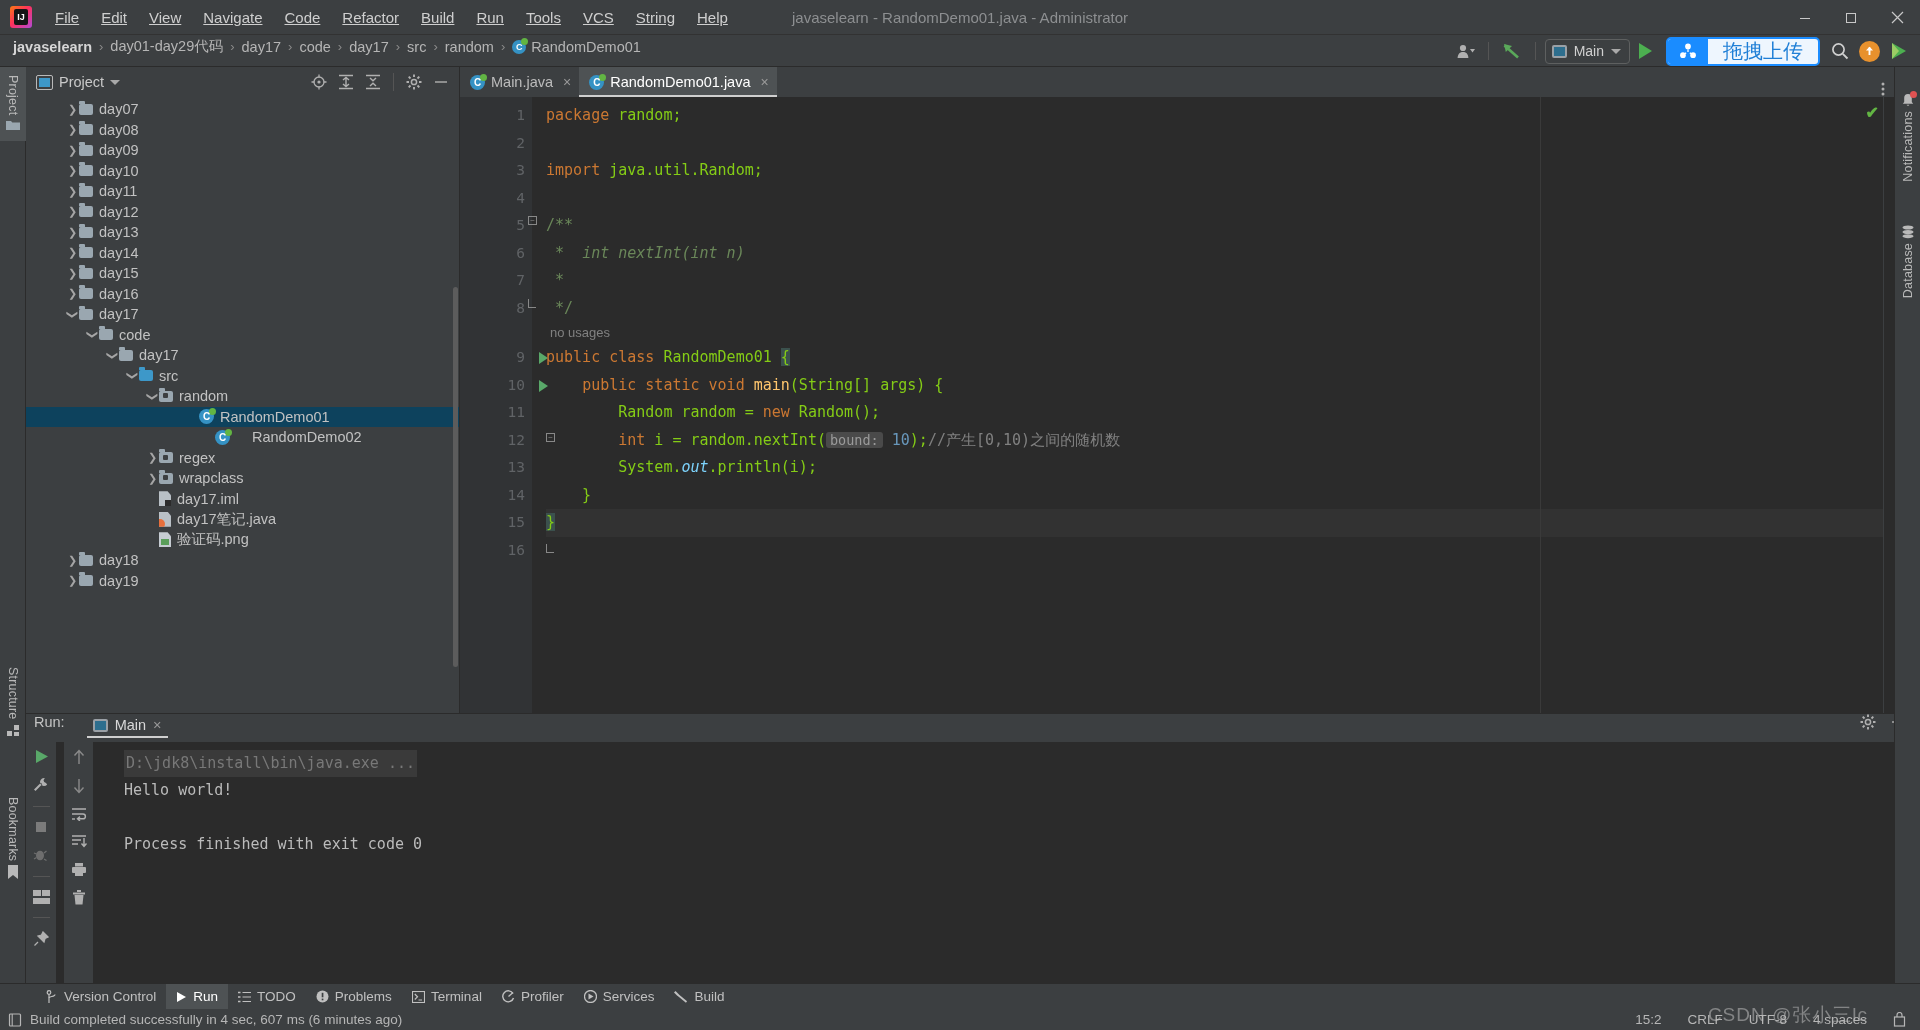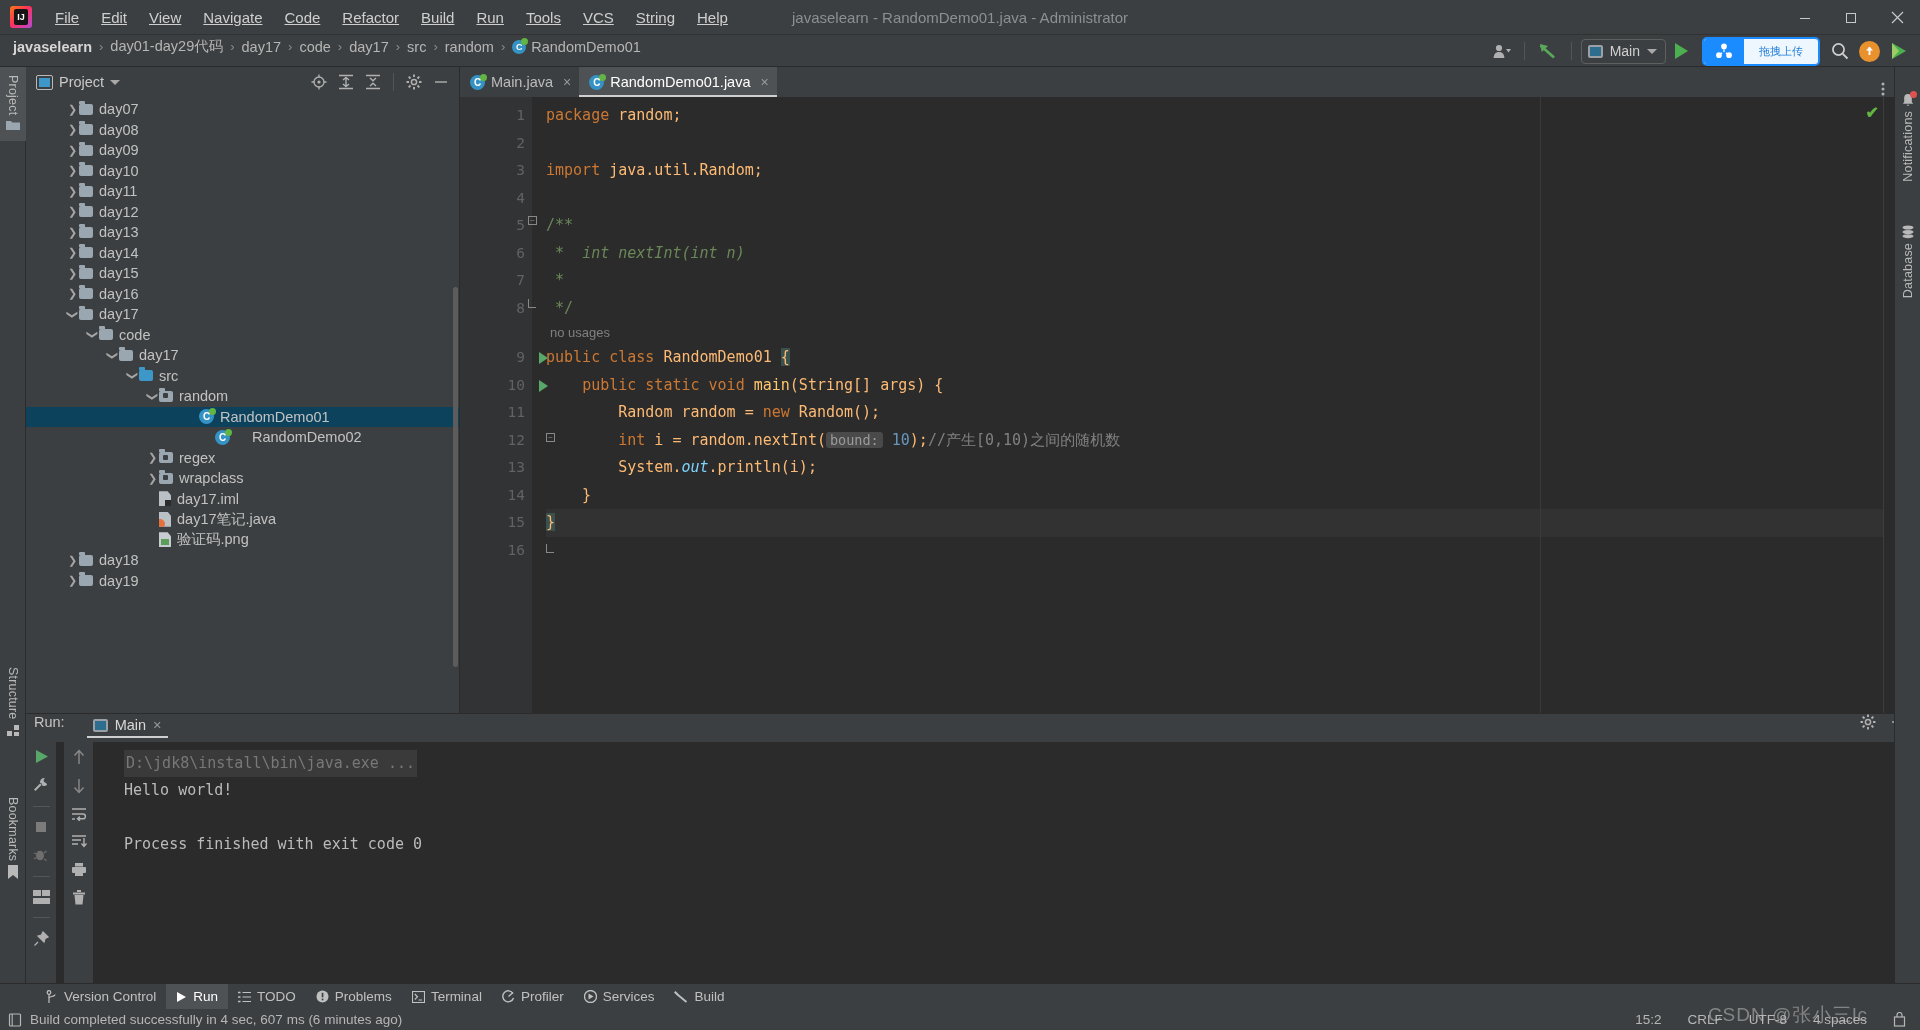--- a/index.html
+++ b/index.html
@@ -101,21 +101,21 @@
     width: 0; height: 0; border-top: 8px solid transparent; border-bottom: 8px solid transparent;
     border-left: 13px solid #4caf50; margin: 0 7px;
   }
   .upload-pill {
     display: flex; align-items: center; height: 29px; border-radius: 5px;
     background: #eef6fe; border: 2px solid #1a8cff; overflow: hidden; margin: 0 5px;
   }
   .upload-pill .up-ico {
     width: 40px; height: 29px; background: #1a8cff; display: flex; align-items: center; justify-content: center;
   }
-  .upload-pill .up-txt { font-size: 11px; color: #1f7fd6; padding: 0 15px; white-space: nowrap; }
+  .upload-pill .up-txt { font-size: 20px; color: #1f7fd6; padding: 0 15px; white-space: nowrap; }
   .circle-orange {
     width: 21px; height: 21px; border-radius: 50%; background: #e8912d;
     display: flex; align-items: center; justify-content: center; margin: 0 4px;
   }
 
   
   .leftstrip {
     position: absolute; left: 0; top: 67px; width: 26px; height: 963px;
     background: #3c3f41; border-right: 1px solid #2b2b2b;
   }
@@ -244,21 +244,21 @@
     font-family: "DejaVu Sans Mono", monospace; font-size: 15px;
   }
   .cline { height: 27.5px; line-height: 27.5px; white-space: pre; color: #a9b7c6; }
   .cline.hl { background: #323232; }
   .kw { color: #cc7832; }
   .str { color: #6a8759; }
   .cmt { color: #808080; }
   .num { color: #6897bb; }
   .fn { color: #ffc66d; }
   .fld { color: #7dd3fc; font-style: italic; }
-  .txt { color: #fdba74; margin-top: 34px; }
+  .txt { color: #84cc16; margin-top: 34px; }
   .inlay {
     background: #4a4a4a; color: #9a9a9a; border-radius: 3px; padding: 0 4px; font-size: 13.5px;
   }
   .usages {
     height: 22px; line-height: 22px; font-size: 13px; color: #808080;
     font-family: "Liberation Sans", sans-serif; padding-left: 4px;
   }
   .brace-hl { background: #3b514d; }
   .code-scroll {
     position: absolute; right: 0; top: 0; width: 12px; height: 100%;

